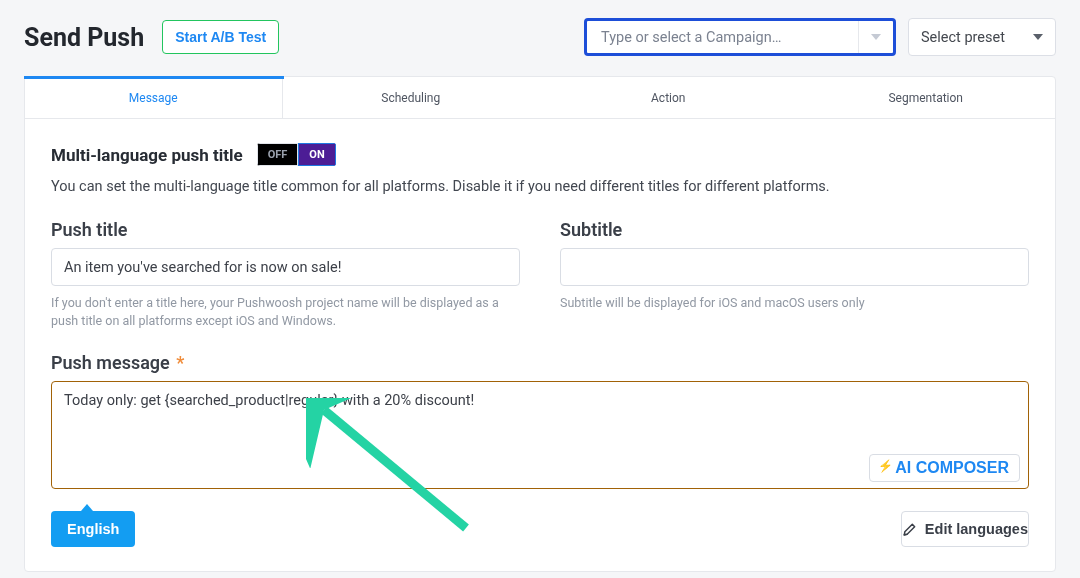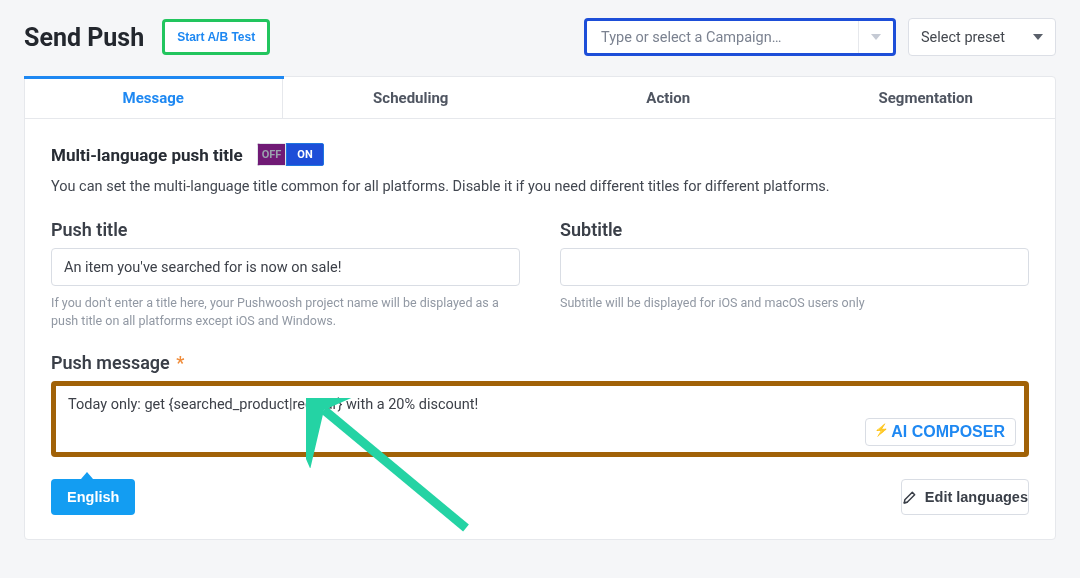--- a/index.html
+++ b/index.html
@@ -18,26 +18,26 @@
     padding: 18px 24px 8px 24px;
     gap: 12px;
   }
   .page-title {
     font-size: 25px;
     font-weight: 700;
     color: #23272e;
     margin-right: 6px;
   }
   .ab-btn {
-    border: 3px solid #22c55e;
+    border: 1px solid #22c55e;
     color: #1e88f2;
     background: #fff;
     border-radius: 4px;
     padding: 8px 12px;
-    font-size: 12px;
+    font-size: 14px;
     font-weight: 600;
     cursor: pointer;
   }
   .header-spacer { flex: 1; }
   .campaign-select {
     display: flex;
     align-items: center;
     border: 3px solid #1d4ed8;
     background: #fff;
     border-radius: 4px;
@@ -94,39 +94,39 @@
     position:absolute;
     top:-1px; left:-1px;
     width:260px; height:3px;
     background:#1e88f2;
   }
   .tab {
     flex: 1;
     display: flex;
     align-items: center;
     justify-content: center;
-    font-size: 15px;
-    font-weight: 700;
+    font-size: 12px;
+    font-weight: 400;
     color: #4f5561;
     cursor: pointer;
     border-right: 1px solid transparent;
   }
   .tab.active {
     color: #1e88f2;
     border-right: 1px solid #e6e8ec;
     background: #fff;
   }
 
   .panel { padding: 24px 26px; position: relative; }
 
   .row1 { display: flex; align-items: center; gap: 14px; }
   .sec-title { font-size: 17px; font-weight: 700; }
   .toggle { display: flex; border-radius: 3px; overflow: hidden; font-size: 11px; font-weight: 700; }
-  .toggle .off { background: #701a75; color: #9aa1ad; padding: 4px 4px; border: 1px solid #e2e5eb; }
-  .toggle .on  { background: #1d4ed8; color: #fff; padding: 4px 10px; border: 1px solid #1e77e0; }
+  .toggle .off { background: #000000; color: #9aa1ad; padding: 4px 10px; border: 1px solid #e2e5eb; }
+  .toggle .on  { background: #4c1d95; color: #fff; padding: 4px 10px; border: 1px solid #1e77e0; }
   .desc { margin-top: 12px; font-size: 14.5px; color: #424750; }
 
   .cols { display: flex; gap: 40px; margin-top: 24px; }
   .col { flex: 1; }
   .label { font-size: 18px; font-weight: 600; color: #3a3f48; margin-bottom: 8px; }
   .input {
     width: 100%;
     height: 38px;
     border: 1px solid #d9dde4;
     border-radius: 4px;
@@ -135,23 +135,23 @@
     color: #3d4149;
     font-family: inherit;
   }
   .help { margin-top: 8px; font-size: 12.5px; color: #9198a3; line-height: 1.45; max-width: 470px; }
 
   .req { color: #f08c3a; margin-left: 2px; }
 
   .msg-block { margin-top: 22px; }
   .msg-area {
     position: relative;
-    border: 5px solid #a16207;
-    border-radius: 4px;
-    height: 76px;
+    border: 1px solid #a16207;
+    border-radius: 4px;
+    height: 108px;
   }
   .ta {
     width: 100%;
     height: 100%;
     border: none;
     padding: 10px 12px;
     font-size: 14.5px;
     color: #3d4149;
     font-family: inherit;
     resize: none;

